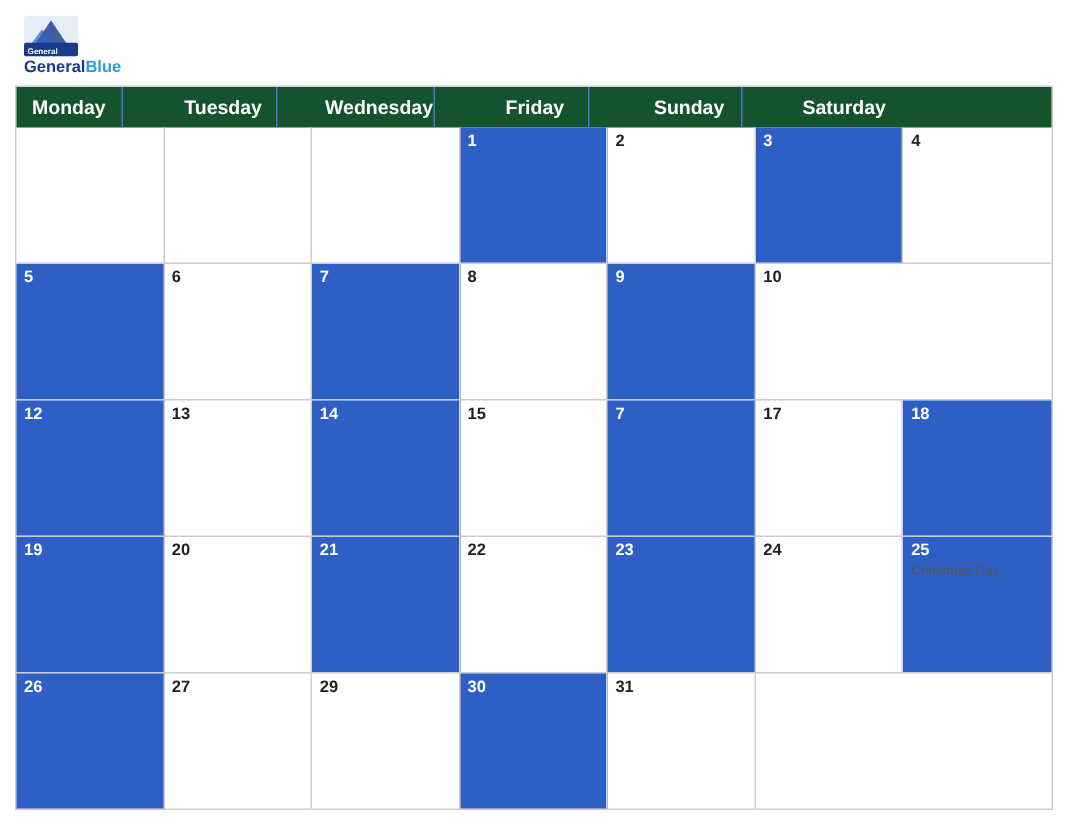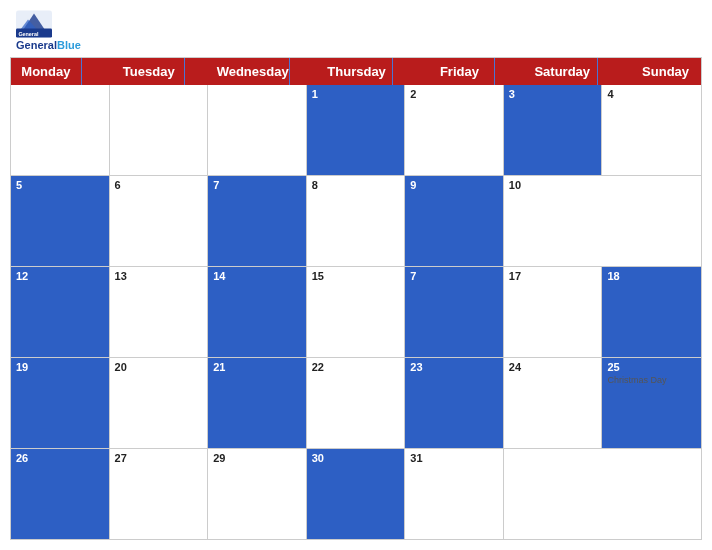--- a/index.html
+++ b/index.html
@@ -50,21 +50,21 @@
     .calendar {
       flex: 1;
       display: flex;
       flex-direction: column;
       border: 1px solid #ccc;
       margin: 0 10px 10px 10px;
     }
     .days-header {
       display: grid;
       grid-template-columns: repeat(7, 1fr);
-      background: #b91c1c;
+      background: #14532d;
       gap: 32px;
     }
     .day-header {
       color: #fff;
       text-align: center;
       font-size: 13px;
       font-weight: bold;
       padding: 6px 0;
       border-right: 1px solid #4a74d4;
     }
@@ -137,24 +137,23 @@
     </div>
 
     <div class="country"></div>
   </div>
 
   <div class="calendar">
     <div class="days-header">
       <div class="day-header">Monday</div>
       <div class="day-header">Tuesday</div>
       <div class="day-header">Wednesday</div>
-      <div class="day-header">Thursday</div>
       <div class="day-header">Friday</div>
+      <div class="day-header">Sunday</div>
       <div class="day-header">Saturday</div>
-      <div class="day-header">Sunday</div>
     </div>
     <div class="calendar-grid" id="calendar-grid">
     <div class="calendar-row">
           <div class="calendar-cell"></div>
           <div class="calendar-cell"></div>
           <div class="calendar-cell"></div>
           <div class="calendar-cell blue-bg">
             <span class="cell-date">1</span>
           </div>
           <div class="calendar-cell">

